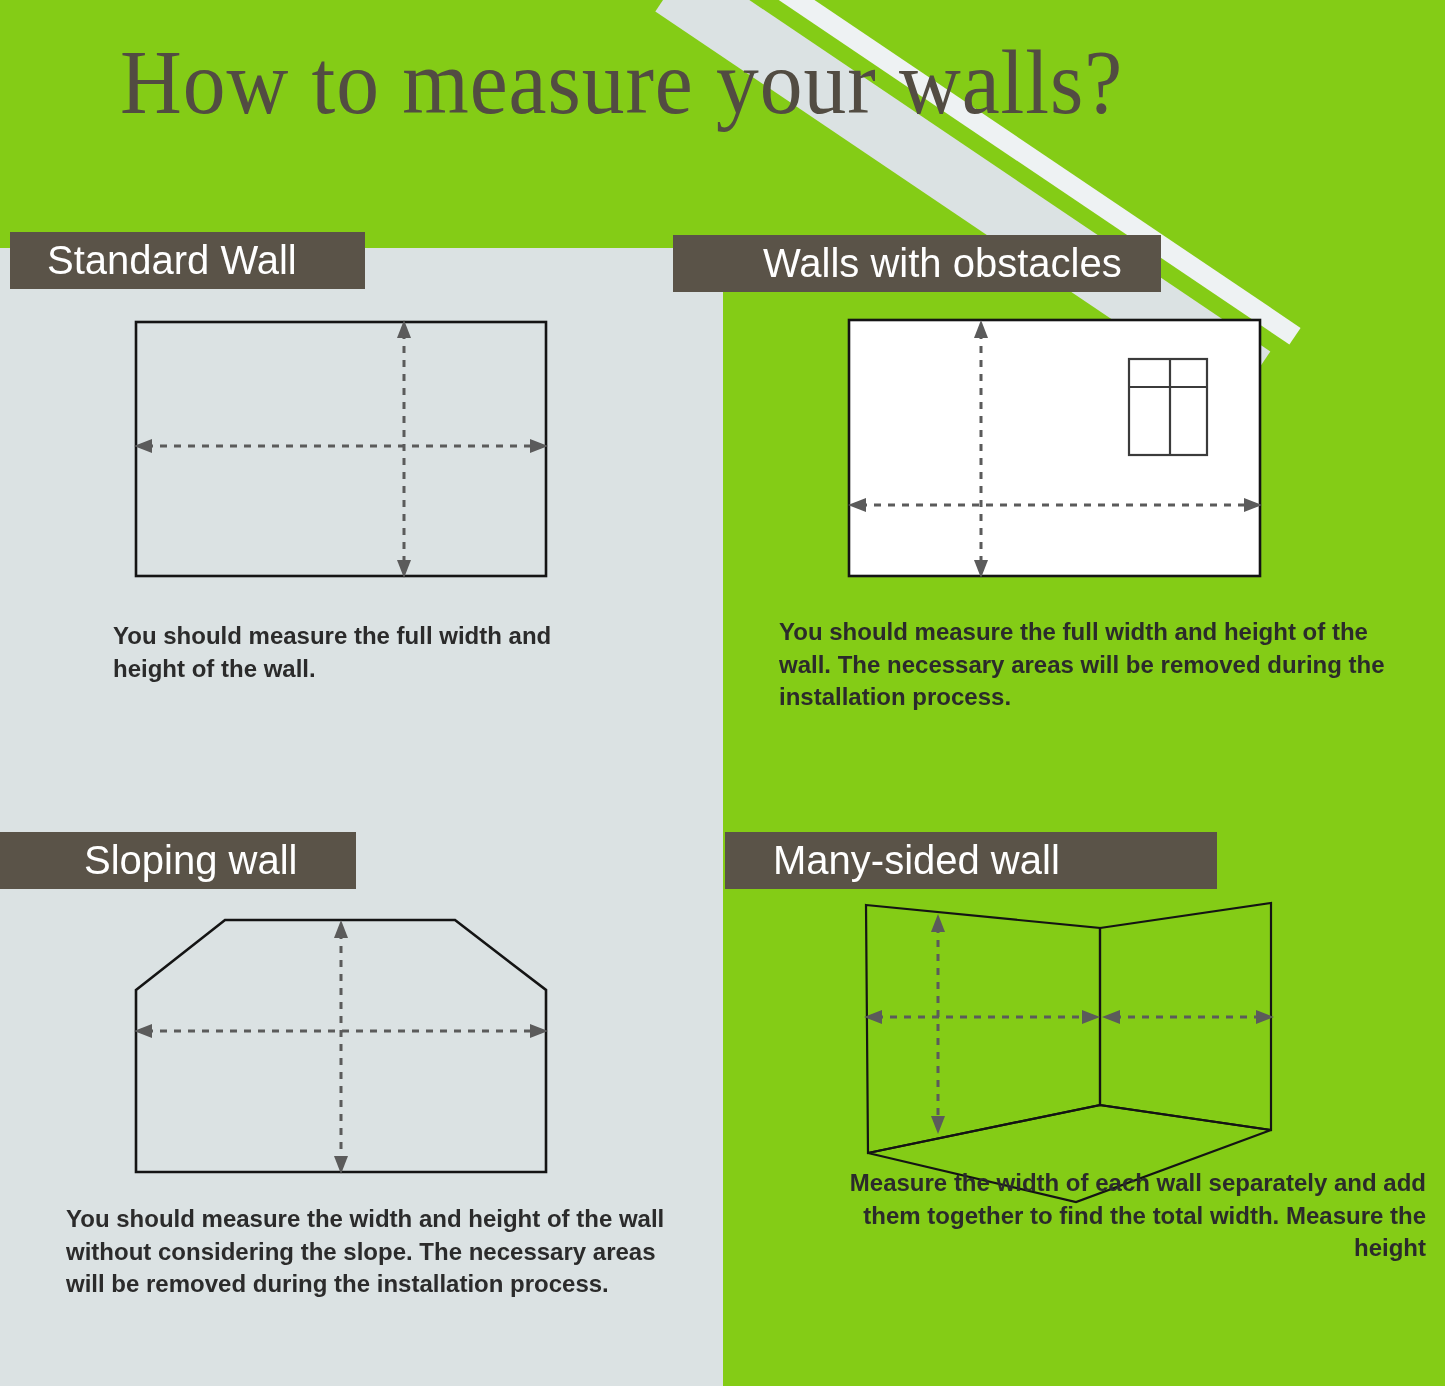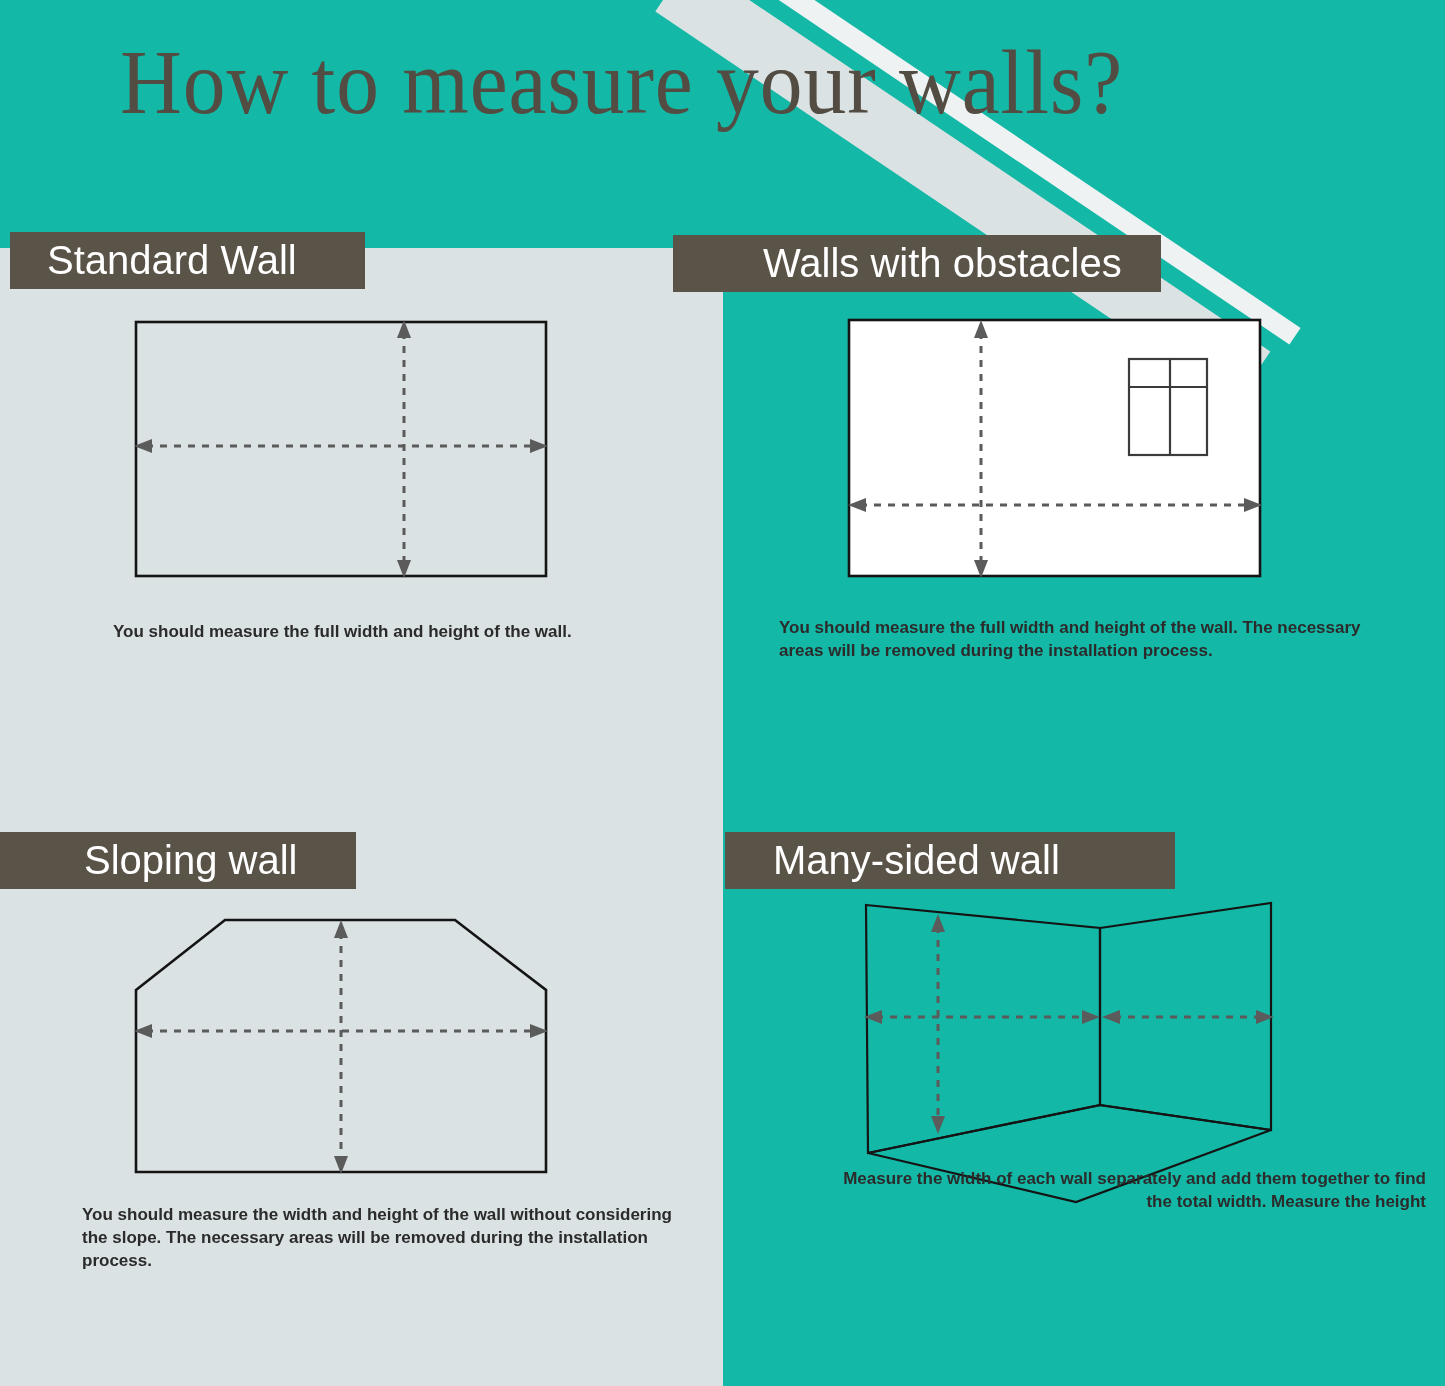--- a/index.html
+++ b/index.html
@@ -4,21 +4,21 @@
 <style>
   html, body {
     margin: 0;
     padding: 0;
     background: #ffffff;
   }
   #page {
     position: relative;
     width: 1445px;
     height: 1386px;
-    background: #14b8a6;
+    background: #84cc16;
     overflow: hidden;
     font-family: "Liberation Sans", sans-serif;
   }
 
   
   .ribbon {
     position: absolute;
     background: #dbe2e3;
     transform-origin: 0 0;
   }
@@ -70,33 +70,33 @@
     color: #ffffff;
     font-size: 40px;
     line-height: 57px;
     height: 57px;
     white-space: nowrap;
     overflow: hidden;
   }
   .bar-standard  { left: 0px;   top: 232px; width: 355px; padding-left: 37px; box-sizing: border-box; margin-left: 10px; }
   .bar-obstacles { left: 673px; top: 235px; width: 488px; padding-left: 90px; box-sizing: border-box; }
   .bar-sloping   { left: 0px;   top: 832px; width: 356px; padding-left: 84px; box-sizing: border-box; }
-  .bar-many      { left: 725px; top: 832px; width: 450px; padding-left: 48px; box-sizing: border-box; }
+  .bar-many      { left: 725px; top: 832px; width: 492px; padding-left: 48px; box-sizing: border-box; }
 
   
   .caption {
     position: absolute;
-    font-size: 17px;
+    font-size: 24px;
     line-height: 1.36;
     color: #2b2b2b;
     font-weight: 600;
   }
   .cap-standard  { left: 113px; top: 620px; width: 500px; }
   .cap-obstacles { left: 779px; top: 616px; width: 625px; }
-  .cap-sloping   { left: 66px;  top: 1203px; width: 600px; margin-left: 16px; }
+  .cap-sloping   { left: 66px;  top: 1203px; width: 600px; }
   .cap-many      { left: 816px; top: 1167px; width: 610px; text-align: right; }
 
   
   .diagram { position: absolute; }
   .d-standard  { left: 110px; top: 300px;  width: 470px; height: 300px; }
   .d-obstacles { left: 830px; top: 300px;  width: 470px; height: 300px; }
   .d-sloping   { left: 110px; top: 890px;  width: 470px; height: 310px; }
   .d-many      { left: 840px; top: 890px;  width: 470px; height: 330px; }
 
   .shape-line { fill: none; stroke: #141414; stroke-width: 2.6; }

